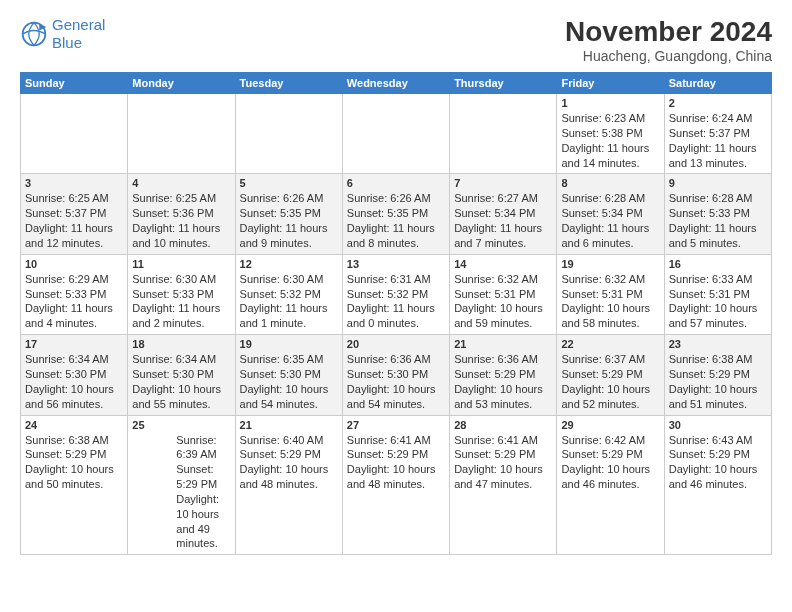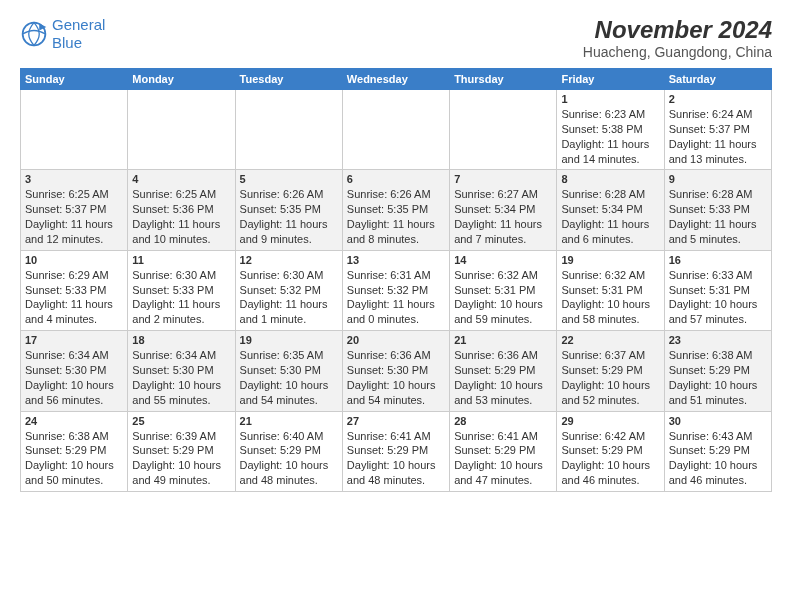--- a/index.html
+++ b/index.html
@@ -36,24 +36,23 @@
       color: #3a7ec8;
     }
     .logo-icon {
       width: 28px;
       height: 28px;
     }
     .title-block {
       text-align: right;
     }
     .title-block h1 {
-      font-size: 24px;
+      font-size: 28px;
       font-weight: bold;
       color: #333;
-      font-style: italic;
     }
     .title-block h2 {
       font-size: 14px;
       font-weight: normal;
       color: #555;
     }
     table {
       width: 100%;
       border-collapse: collapse;
       table-layout: fixed;
@@ -309,21 +308,21 @@
         <tr>
           <td>
             <span class="day-num">24</span>
             <div class="day-info" style="white-space: pre-line;">Sunrise: 6:38 AM
 Sunset: 5:29 PM
 Daylight: 10 hours
 and 50 minutes.</div>
           </td>
           <td>
             <span class="day-num">25</span>
-            <div class="day-info" style="white-space: pre-line;">Sunrise: 6:39 AM
+            <div class="day-info" style="white-space: pre-line; margin-left: 44px;">Sunrise: 6:39 AM
 Sunset: 5:29 PM
 Daylight: 10 hours
 and 49 minutes.</div>
           </td>
           <td>
             <span class="day-num">21</span>
             <div class="day-info" style="white-space: pre-line;">Sunrise: 6:40 AM
 Sunset: 5:29 PM
 Daylight: 10 hours
 and 48 minutes.</div>

